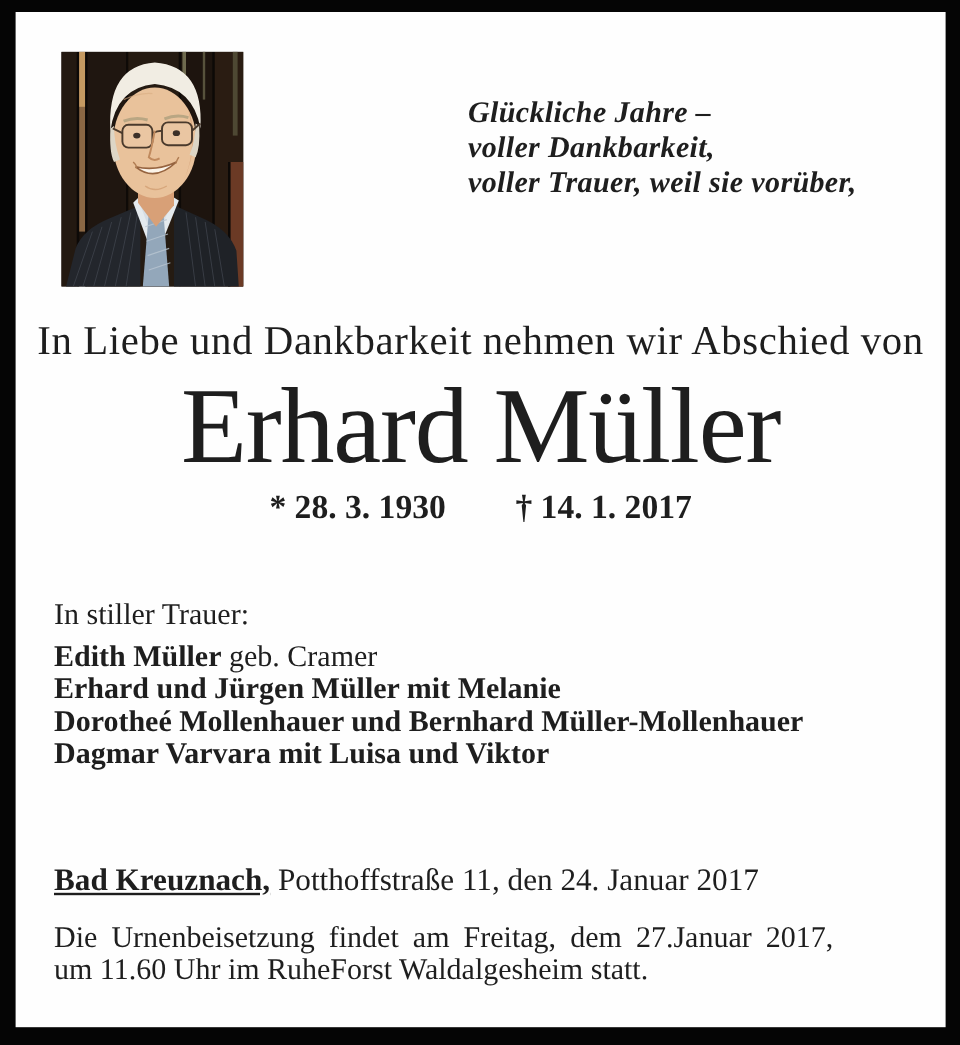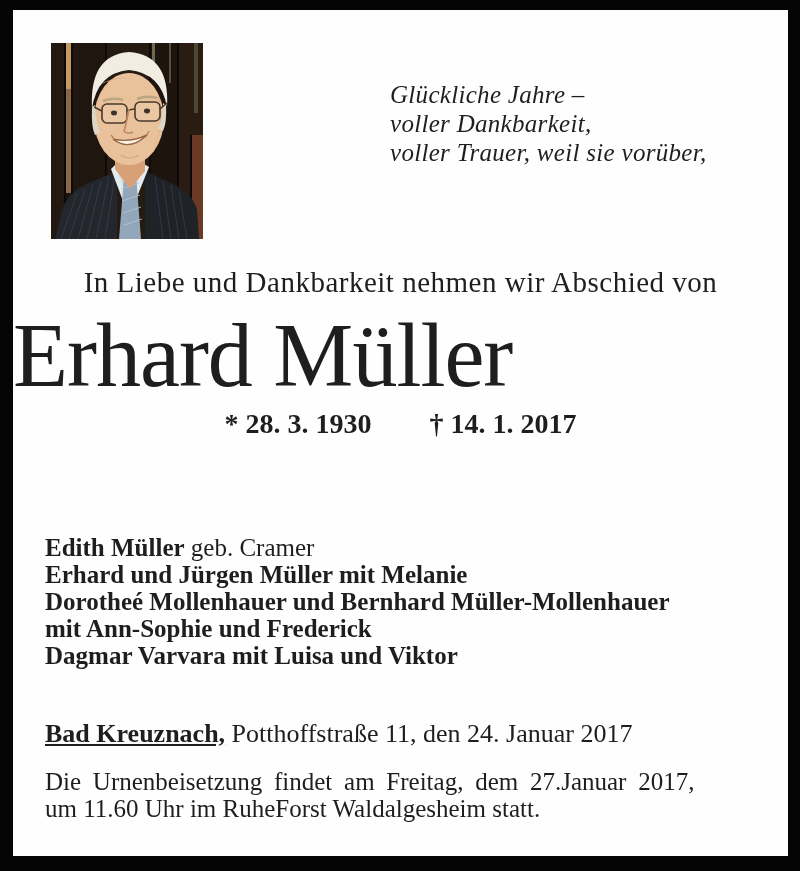--- a/index.html
+++ b/index.html
@@ -34,35 +34,37 @@
   .photo svg { display: block; }
   .quote {
     position: absolute;
     left: 377px;
     top: 70px;
     font-style: italic;
     font-size: 25px;
     line-height: 29px;
     letter-spacing: 0.3px;
     white-space: nowrap;
+    font-weight: bold;
   }
   .intro {
     position: absolute;
     left: 0;
     top: 256px;
     width: 775px;
     text-align: center;
-    font-size: 29px;
+    font-size: 34px;
     letter-spacing: 0.5px;
   }
   .deceased-name {
     position: absolute;
     left: 0;
     top: 301px;
     width: 775px;
+    text-align: center;
     font-size: 90px;
     line-height: 1;
     letter-spacing: -1px;
     font-weight: 500;
   }
   .dates {
     position: absolute;
     left: 0;
     top: 398px;
     width: 775px;
@@ -197,26 +199,26 @@
   </div>
 
   <div class="intro">In Liebe und Dankbarkeit nehmen wir Abschied von</div>
 
   <div class="deceased-name">Erhard Müller</div>
 
   <div class="dates">
     <span>* 28. 3. 1930</span><span class="gap"></span><span>† 14. 1. 2017</span>
   </div>
 
+  <div class="mourning-label">In stiller Trauer:</div>
 
   <div class="mourners">
     <div><span class="b">Edith Müller</span><span> geb. Cramer</span></div>
     <div><span class="b">Erhard und Jürgen Müller mit Melanie</span><span></span></div>
     <div><span class="b">Dorotheé Mollenhauer und Bernhard Müller-Mollenhauer</span><span></span></div>
-    <div><span class="b">mit Ann-Sophie und Frederick</span><span></span></div>
     <div><span class="b">Dagmar Varvara mit Luisa und Viktor</span><span></span></div>
   </div>
 
   <div class="place-line">
     <span class="b">Bad Kreuznach,</span><span> Potthoffstraße 11, den 24. Januar 2017</span>
   </div>
 
   <div class="funeral">
     <div class="justified">Die Urnenbeisetzung findet am Freitag, dem 27.Januar 2017,</div>
     <div>um 11.60 Uhr im RuheForst Waldalgesheim statt.</div>

